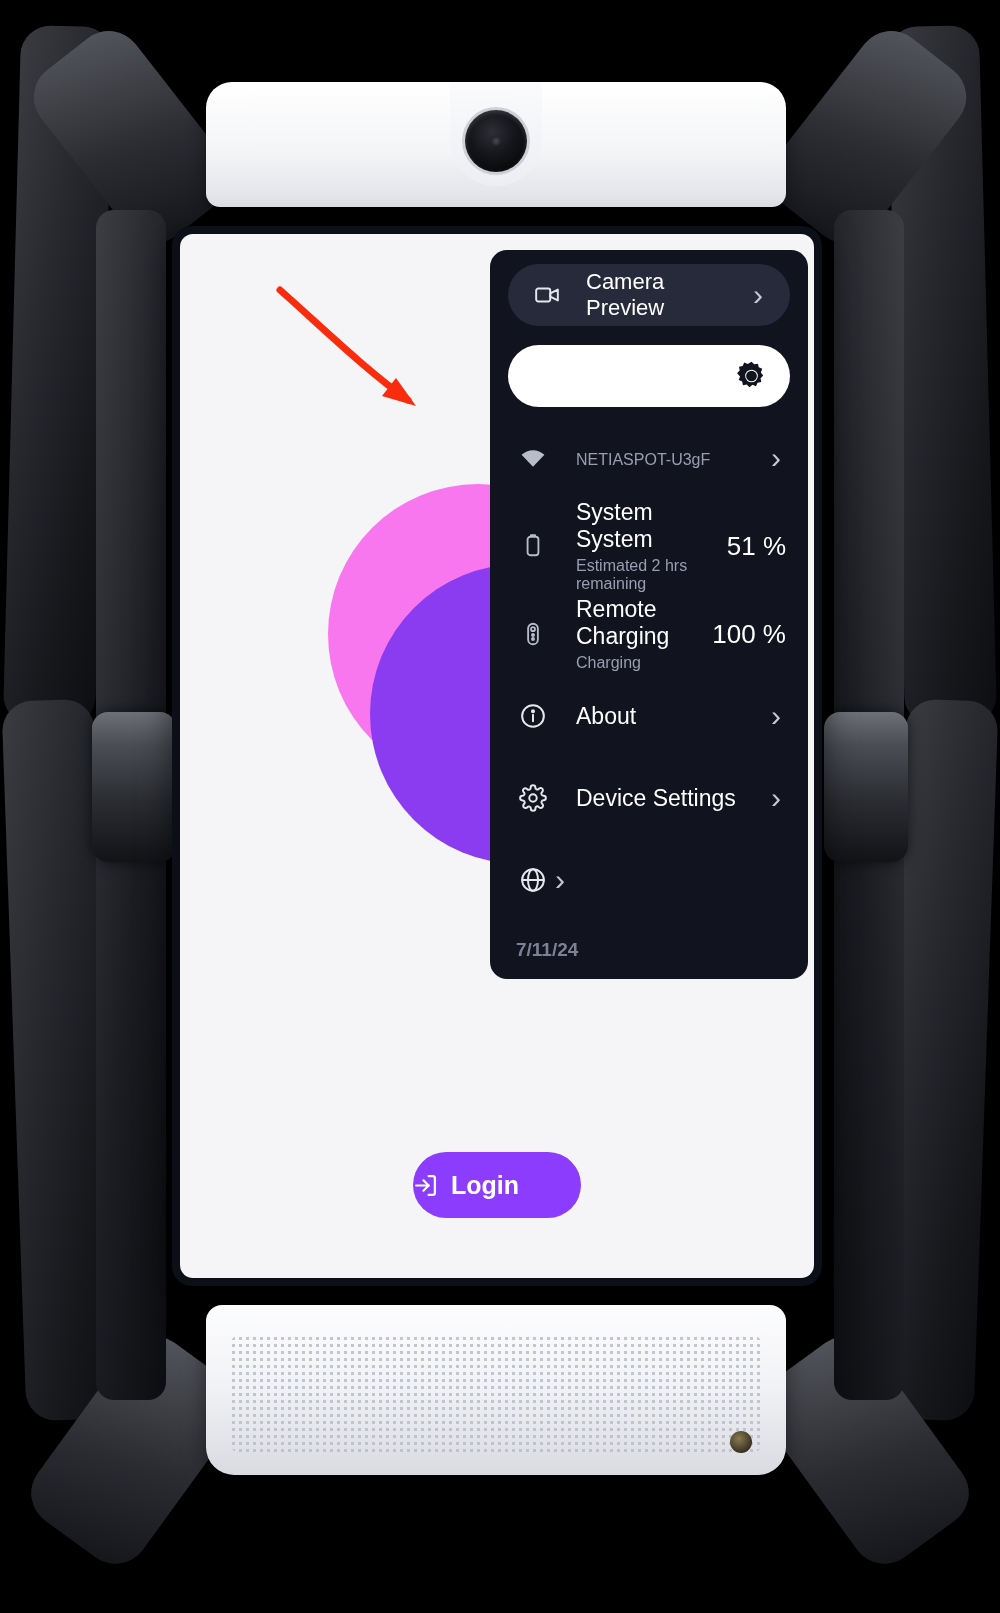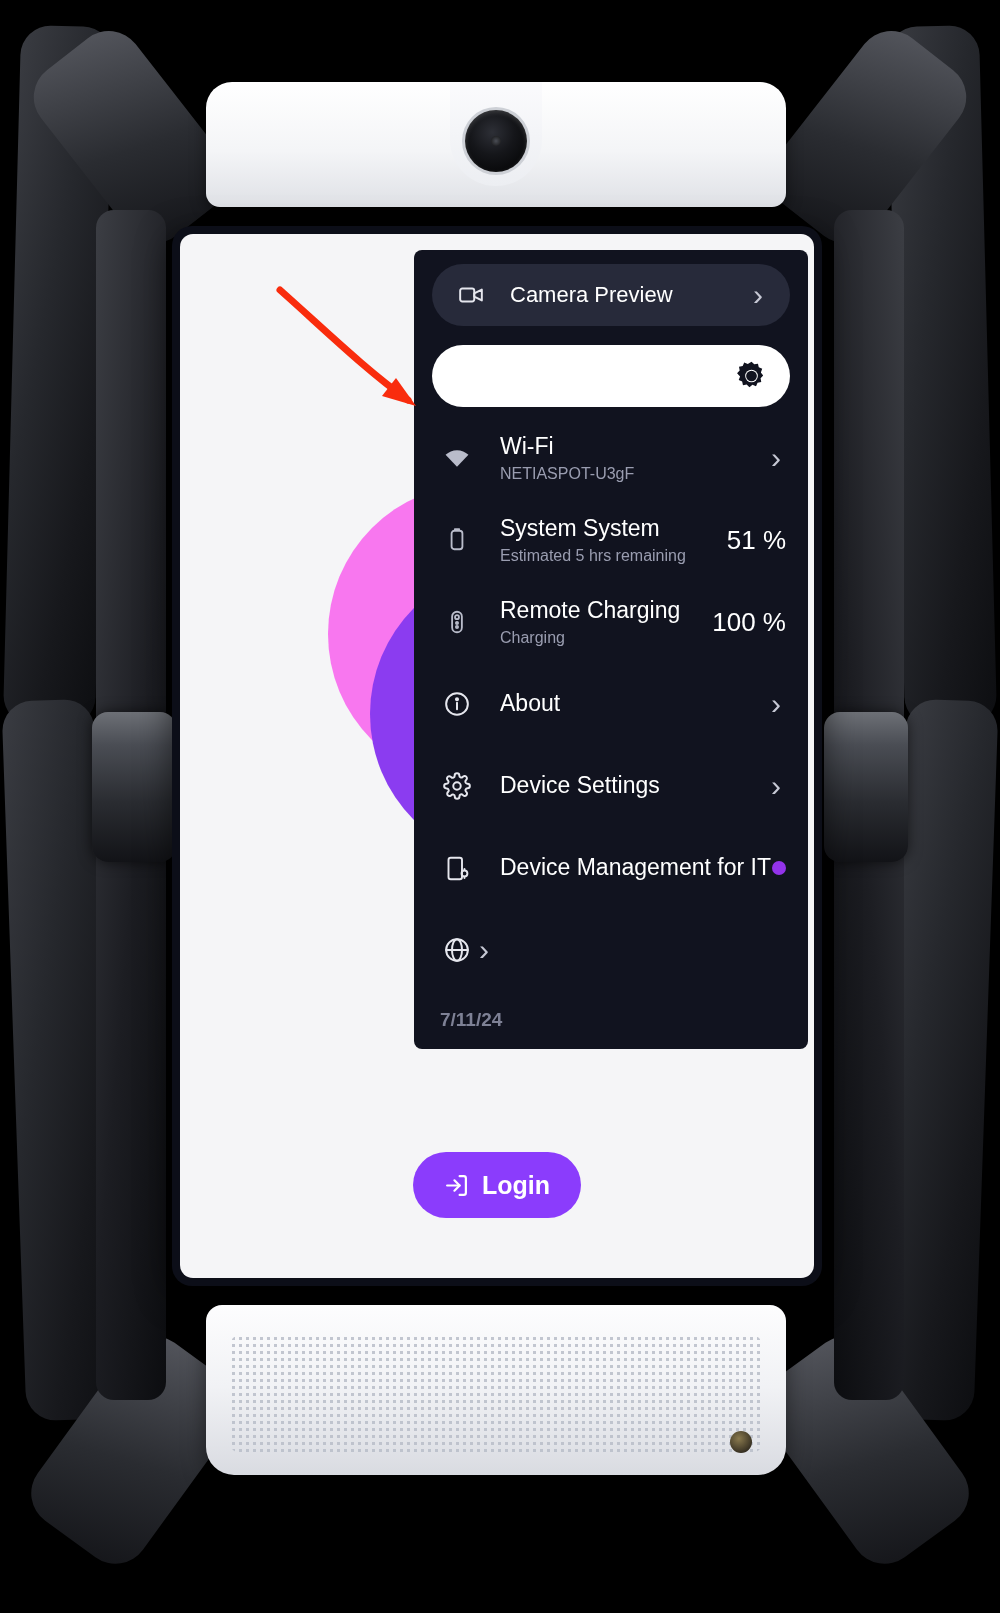--- a/index.html
+++ b/index.html
@@ -75,28 +75,28 @@
                 border-radius:50%; background:#f877ef; }
   #circle-purple{ position:absolute; left:190px; top:330px; width:300px; height:300px;
                   border-radius:50%; background:#8b3cf0; }
 
   
   #brand-word{ position:absolute; left:122px; top:650px; font-size:92px; font-weight:700;
                color:#15161a; letter-spacing:-2px; line-height:1; }
 
   
   #login-button{ position:absolute; left:50%; bottom:60px; transform:translateX(-50%);
-                 display:flex; align-items:center; justify-content:center; gap:13px;
+                 display:flex; align-items:center; justify-content:flex-start; gap:13px;
                  width:168px; height:66px; border-radius:34px; border:none; cursor:pointer;
                  background:#8b3cfc; color:#fff; font-size:25px; font-weight:700;
                  font-family:"Liberation Sans", sans-serif; }
 
   
-  #settings-panel{ position:absolute; right:6px; top:16px; width:394px;
-                   background:#11131f; border-radius:8px; padding:14px 0 12px; }
+  #settings-panel{ position:absolute; right:6px; top:16px; width:318px;
+                   background:#11131f; border-radius:17px; padding:14px 0 12px; }
 
   .cam-pill{ display:flex; align-items:center; margin:0 18px; height:62px;
              background:#272a3a; border-radius:31px; padding:0 22px 0 26px; cursor:pointer; }
   .cam-pill .lbl{ flex:1; margin-left:26px; color:#fff; font-size:22px; }
 
   #brightness-slider{ position:relative; margin:19px 18px 10px; height:62px;
                       background:#fff; border-radius:31px; cursor:pointer; }
   #brightness-icon{ position:absolute; right:22px; top:50%; transform:translateY(-50%); }
 
   .row{ display:flex; align-items:center; padding:0 22px 0 26px; min-height:82px; cursor:pointer; }
@@ -190,36 +190,35 @@
           </span>
         </div>
 
         <div class="row">
           <span class="ico">
             <svg width="28" height="28" viewBox="0 0 24 24">
                 <path fill="#b9bcca" d="M12 19.5 2.2 9.3a14 14 0 0 1 19.6 0z"></path>
               </svg>
           </span>
           <span class="texts">
-            <span class="title" style="display:block">Wi-Fi</span>
             <span class="sub" style="display:block">NETIASPOT-U3gF</span>
           </span>
           <span class="chev" style="font-size:30px;">›</span>
         </div>
 
         <div class="row">
           <span class="ico">
             <svg width="26" height="26" viewBox="0 0 24 24" fill="none" stroke="#b9bcca" stroke-width="1.7" stroke-linecap="round" stroke-linejoin="round">
               <rect x="7" y="3.5" width="10" height="17" rx="2.5"></rect>
                 <line x1="10" y1="2" x2="14" y2="2"></line>
             </svg>
           </span>
           <span class="texts">
             <span class="title" style="display:block">System System</span>
-            <span class="sub" style="display:block">Estimated 5 hrs remaining</span>
+            <span class="sub" style="display:block">Estimated 2 hrs remaining</span>
           </span>
           <span class="value">51 %</span>
         </div>
 
         <div class="row">
           <span class="ico">
             <svg width="26" height="26" viewBox="0 0 24 24" fill="none" stroke="#b9bcca" stroke-width="1.7" stroke-linecap="round" stroke-linejoin="round">
               <rect x="7.5" y="2.5" width="9" height="19" rx="4.5"></rect>
               <circle cx="12" cy="7.5" r="1.8"></circle>
                 <circle cx="12" cy="13" r="1"></circle>
@@ -253,34 +252,20 @@
               <circle cx="12" cy="12" r="3.2"></circle>
               <path d="M19.4 15a1.6 1.6 0 0 0 .3 1.8l.1.1a2 2 0 1 1-2.8 2.8l-.1-.1a1.6 1.6 0 0 0-1.8-.3 1.6 1.6 0 0 0-1 1.5V21a2 2 0 1 1-4 0v-.1a1.6 1.6 0 0 0-1-1.5 1.6 1.6 0 0 0-1.8.3l-.1.1a2 2 0 1 1-2.8-2.8l.1-.1a1.6 1.6 0 0 0 .3-1.8 1.6 1.6 0 0 0-1.5-1H3a2 2 0 1 1 0-4h.1a1.6 1.6 0 0 0 1.5-1 1.6 1.6 0 0 0-.3-1.8l-.1-.1a2 2 0 1 1 2.8-2.8l.1.1a1.6 1.6 0 0 0 1.8.3H9a1.6 1.6 0 0 0 1-1.5V3a2 2 0 1 1 4 0v.1a1.6 1.6 0 0 0 1 1.5 1.6 1.6 0 0 0 1.8-.3l.1-.1a2 2 0 1 1 2.8 2.8l-.1.1a1.6 1.6 0 0 0-.3 1.8V9a1.6 1.6 0 0 0 1.5 1H21a2 2 0 1 1 0 4h-.1a1.6 1.6 0 0 0-1.5 1z"></path>
             </svg>
           </span>
           <span class="texts">
             <span class="title" style="display:block">Device Settings</span>
           </span>
           <span class="chev" style="font-size:30px;">›</span>
         </div>
 
-        <div class="row">
-          <span class="ico">
-            <svg width="27" height="27" viewBox="0 0 24 24" fill="none" stroke="#e6e7ee" stroke-width="1.7" stroke-linecap="round" stroke-linejoin="round">
-              <rect x="4" y="2.5" width="12" height="19" rx="2"></rect>
-              <circle cx="18.2" cy="16.4" r="2.6"></circle>
-              <line x1="18.2" y1="12.4" x2="18.2" y2="13.4"></line>
-                <line x1="18.2" y1="19.4" x2="18.2" y2="20.4"></line>
-            </svg>
-          </span>
-          <span class="texts">
-            <span class="title" style="display:block">Device Management for IT</span>
-          </span>
-          <span class="dot"></span>
-        </div>
 
         <div class="row">
           <span class="ico">
             <svg width="28" height="28" viewBox="0 0 24 24" fill="none" stroke="#e6e7ee" stroke-width="1.7" stroke-linecap="round" stroke-linejoin="round">
               <circle cx="12" cy="12" r="9.3"></circle>
                 <line x1="2.7" y1="12" x2="21.3" y2="12"></line>
               <ellipse cx="12" cy="12" rx="4.3" ry="9.3"></ellipse>
             </svg>
           </span>
           <span class="chev" style="font-size:30px;">›</span>

